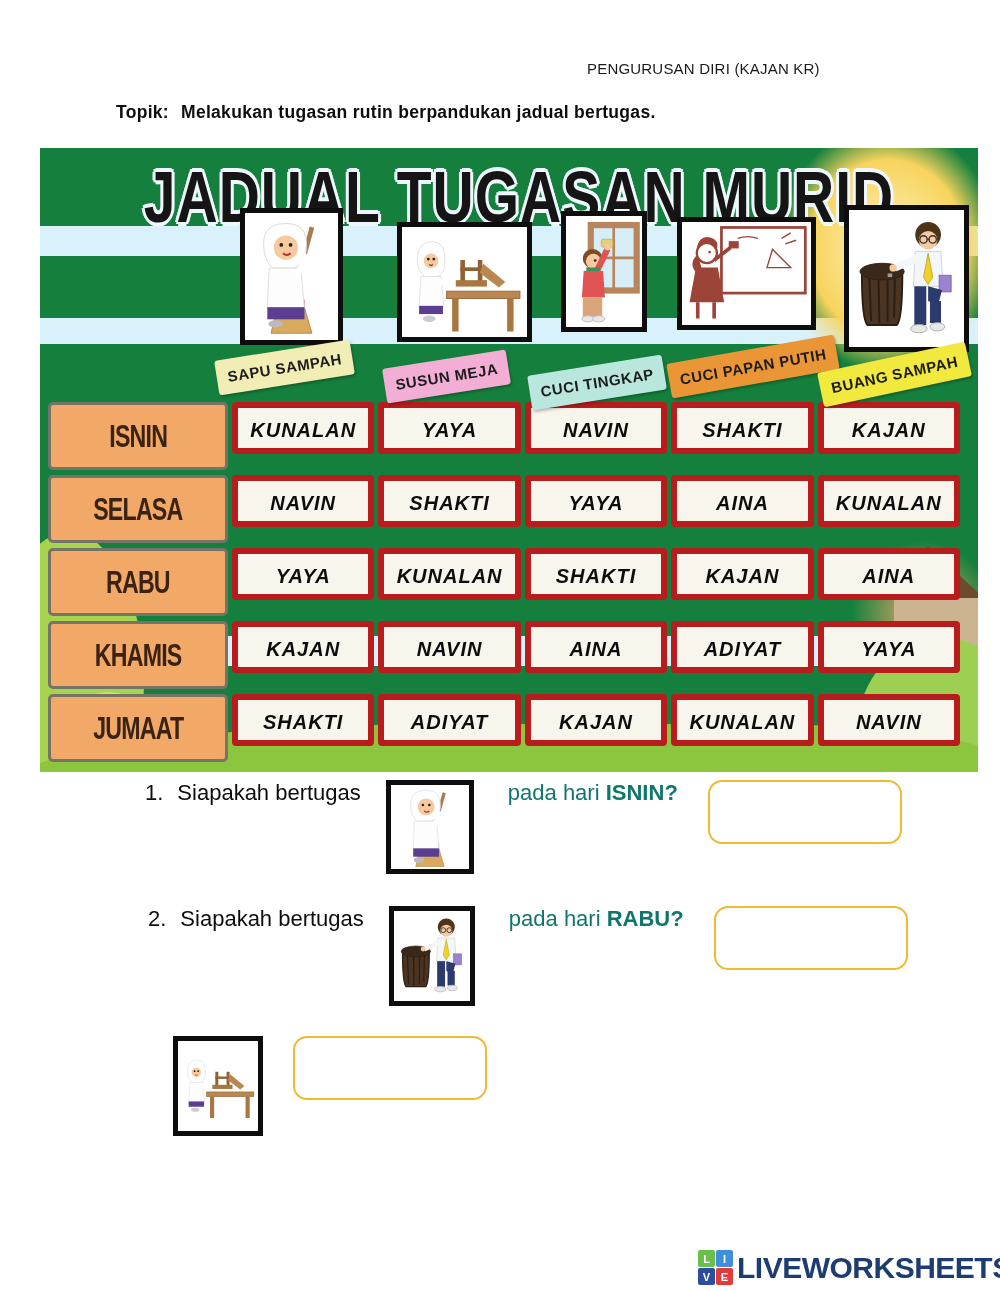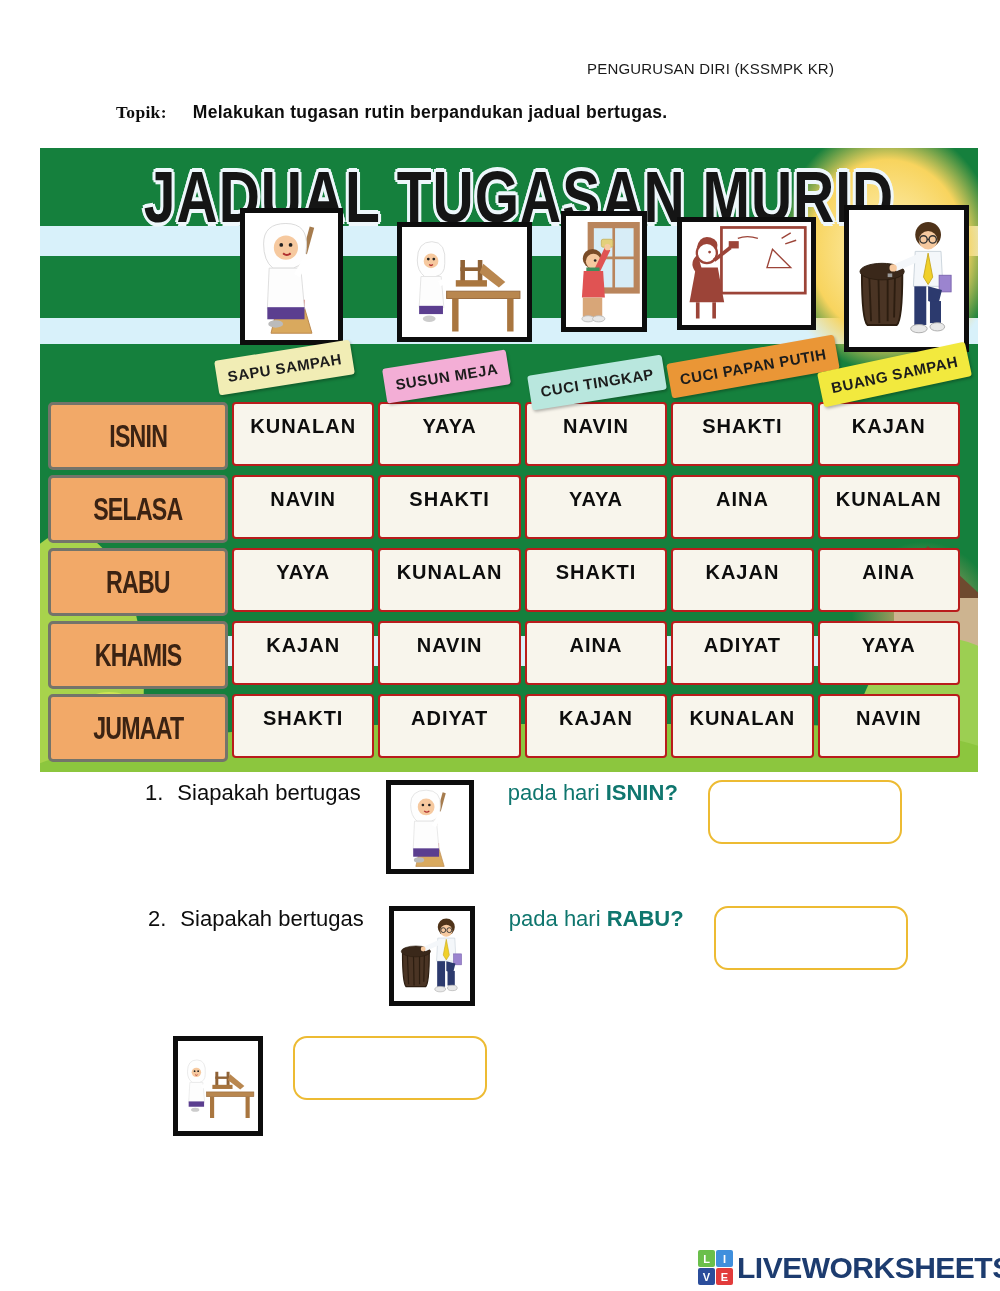--- a/index.html
+++ b/index.html
@@ -2,21 +2,21 @@
 <html><head>
 <meta charset="utf-8">
 <style>
   html,body{margin:0;padding:0;background:#fff;}
   .page{position:relative;width:1000px;height:1291px;background:#fff;overflow:hidden;
         font-family:"Liberation Sans",sans-serif;color:#111;}
 
   
   .doc-label{position:absolute;left:587px;top:60px;font-size:15px;color:#1a1a1a;letter-spacing:.2px;}
   .topic{position:absolute;left:116px;top:102px;font-size:17.5px;font-weight:700;color:#0d0d0d;letter-spacing:.3px;}
-  .topic .tlabel{margin-right:26px;font-family:Liberation Serif, serif;}
+  .topic .tlabel{margin-right:12px;}
 
   
   .poster{position:absolute;left:40px;top:148px;width:938px;height:624px;background:#15803d;overflow:hidden;}
   .stripe{position:absolute;left:0;width:100%;background:#d8f1fa;}
   .s1{top:78px;height:30px;}
   .s2{top:170px;height:26px;}
   .s3{top:488px;height:30px;}
   .sun{position:absolute;right:-50px;top:-60px;width:280px;height:320px;border-radius:50%;
        background:radial-gradient(closest-side,#fdf3c0 0%,#f8d45e 55%,rgba(248,212,94,0) 78%);}
   .sunset-glow{position:absolute;right:-40px;top:370px;width:190px;height:190px;border-radius:50%;
@@ -53,23 +53,23 @@
   .t3{left:489px;top:217px;}
   .t4{left:628px;top:201px;transform:rotate(-10deg);}
   .t5{left:779px;top:209px;transform:rotate(-12deg);}
 
   .table{position:absolute;left:8px;top:254px;width:912px;z-index:3;
        display:grid;grid-template-columns:180px repeat(5,1fr);gap:5px 4px;}
   .day-cell{height:68px;background:#f2a968;border:3px solid #74746a;border-radius:5px;box-sizing:border-box;
        display:flex;align-items:center;justify-content:center;
        font-size:29px;font-weight:800;color:#3b2313;}
   .day-cell span{display:inline-block;transform:scaleX(.8) scaleY(1.1);letter-spacing:-1px;}
-  .name-cell{height:64px;background:#f8f5ec;border:2px solid #b91c1c;border-radius:4px;box-sizing:border-box;
+  .name-cell{height:52px;background:#f8f5ec;border:6px solid #b91c1c;border-radius:4px;box-sizing:border-box;
        display:flex;align-items:flex-start;justify-content:center;padding-top:11px;
-       font-size:20px;font-weight:700;color:#0d0d0d;letter-spacing:1px;}
+       font-size:20px;font-weight:700;color:#0d0d0d;letter-spacing:1px;font-style:italic;}
 
   
   .question{position:absolute;display:flex;align-items:flex-start;}
   .q1{left:145px;top:780px;}
   .q2{left:148px;top:906px;}
   .q3{left:148px;top:1036px;}
   .q-text{font-size:22px;white-space:nowrap;color:#0d0d0d;}
   .q-num{margin-right:14px;}
   .q-frame{border:5px solid #0d0d0d;background:#fff;box-sizing:border-box;margin-left:25px;overflow:hidden;}
   .q-frame svg{width:100%;height:100%;display:block;}
@@ -86,21 +86,21 @@
   .logo-grid{display:grid;grid-template-columns:17px 17px;grid-auto-rows:17px;gap:1px;}
   .logo-sq{display:flex;align-items:center;justify-content:center;color:#fff;
        font-size:11px;font-weight:900;border-radius:2px;}
   .brand{font-size:30px;font-weight:900;letter-spacing:-.5px;}
 </style>
 </head>
 <body>
 
 <div class="page">
 
-  <div class="doc-label">PENGURUSAN DIRI (KSSMPK KR)</div>
+  <div class="doc-label">PENGURUSAN DIRI (KAJAN KR)</div>
 
   <div class="topic">
     <span class="tlabel">Topik:</span><span>Melakukan tugasan rutin berpandukan jadual bertugas.</span>
   </div>
 
   <div class="poster">
     <div class="stripe s1"></div>
     <div class="stripe s2"></div>
     <div class="stripe s3"></div>
     <div class="sun"></div>

